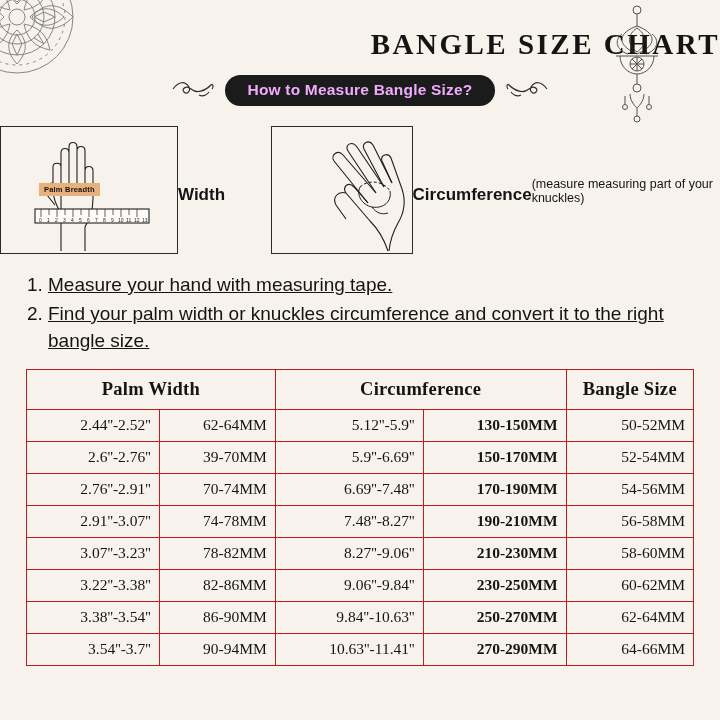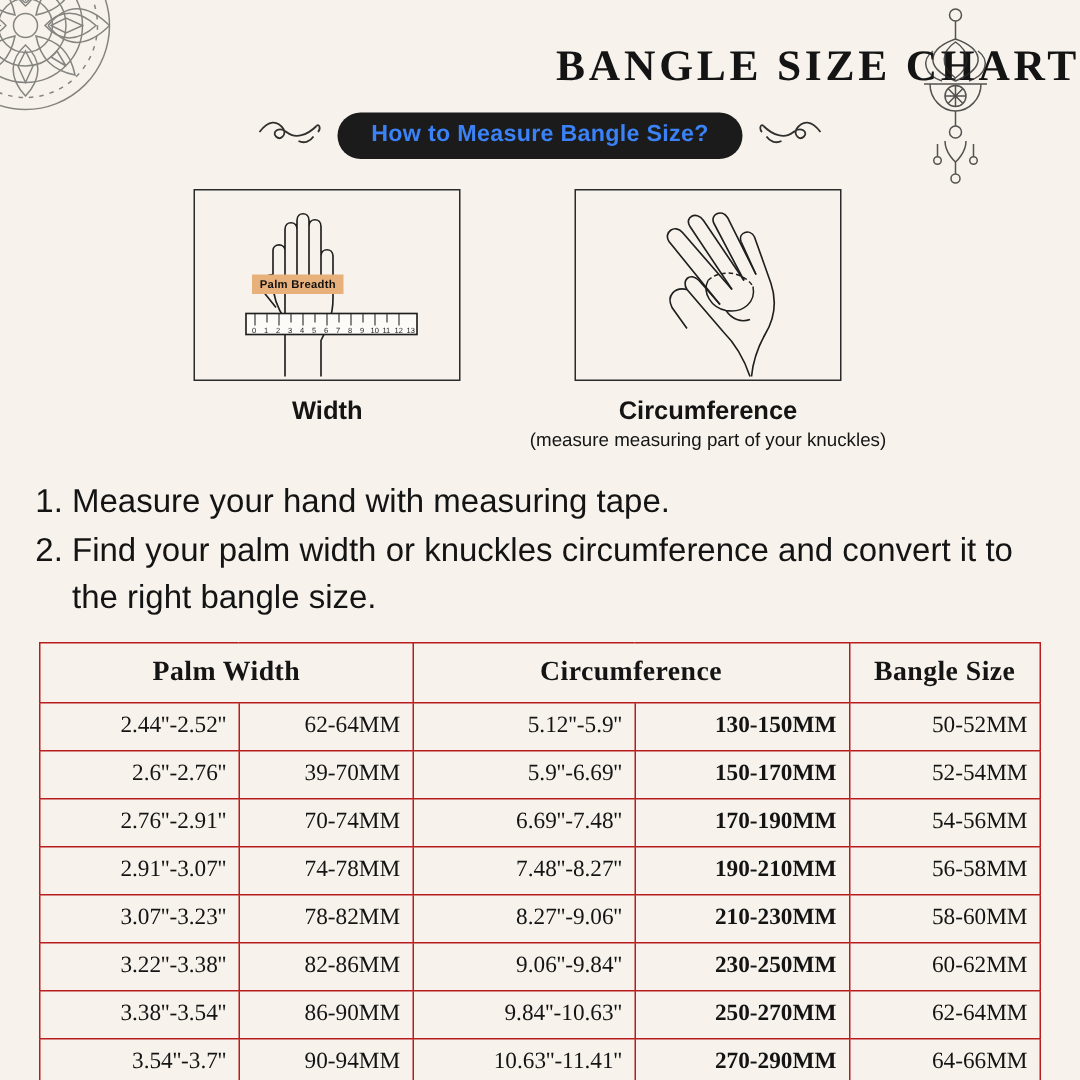--- a/index.html
+++ b/index.html
@@ -53,40 +53,39 @@
   
   .subtitle-row {
     display: flex;
     align-items: center;
     justify-content: center;
     gap: 10px;
     margin-top: 14px;
   }
   .pill {
     background: #1b1b1b;
-    color: #3b82f6;
+    color: #f0abfc;
     border-radius: 16px;
     padding: 6px 22px 7px 22px;
     font-size: 15.5px;
     font-weight: 700;
     font-family: "Liberation Sans", sans-serif;
     letter-spacing: .2px;
   }
   .flourish { opacity: .9; }
 
   
   .figures {
     display: flex;
     justify-content: center;
     gap: 46px;
     margin-top: 20px;
   }
   .fig {
     display: flex;
-    flex-direction: column;
     align-items: center;
   }
   .fig-box {
     width: 176px;
     height: 126px;
     border: 1px solid #2a2a2a;
     background: #f7f3ec;
     position: relative;
     overflow: hidden;
   }
@@ -110,23 +109,24 @@
     font-size: 7.5px;
     font-weight: 700;
     padding: 2px 5px;
     letter-spacing: .2px;
     z-index: 4;
   }
 
   
   .instructions {
     margin: 18px 26px 12px 26px;
-    font-size: 22px;
+    font-size: 19px;
     line-height: 1.42;
     font-family: "Liberation Sans", sans-serif;
+    text-decoration: underline;
   }
   .instructions li { margin-bottom: 2px; }
   .instructions ol {
     margin: 0;
     padding-left: 22px;
   }
 
   
   .table-wrap {
     margin: 14px 26px 0 26px;

